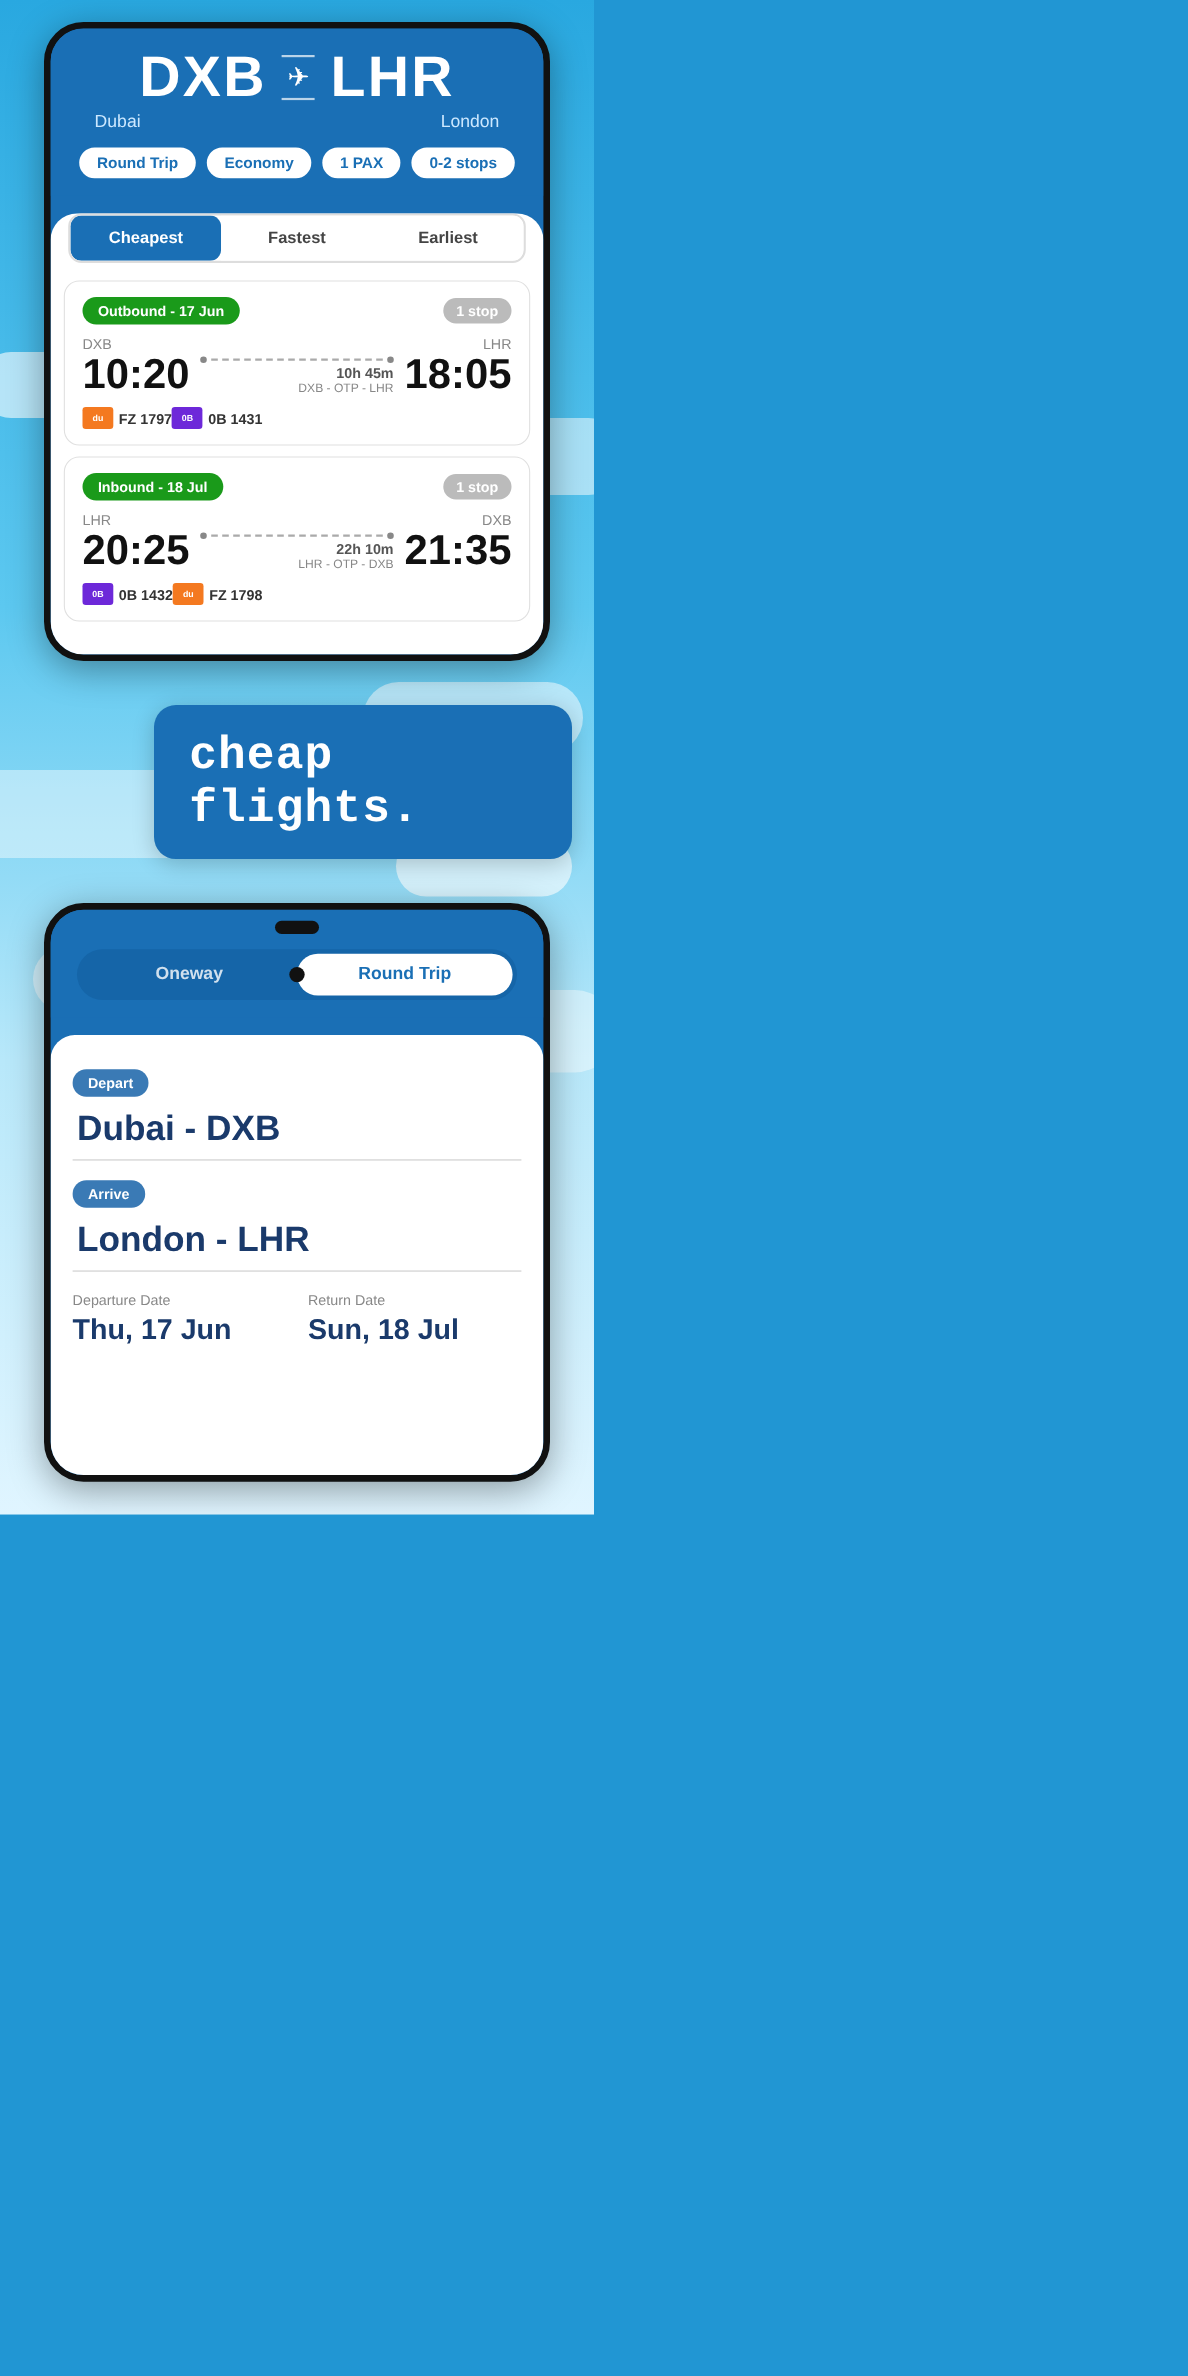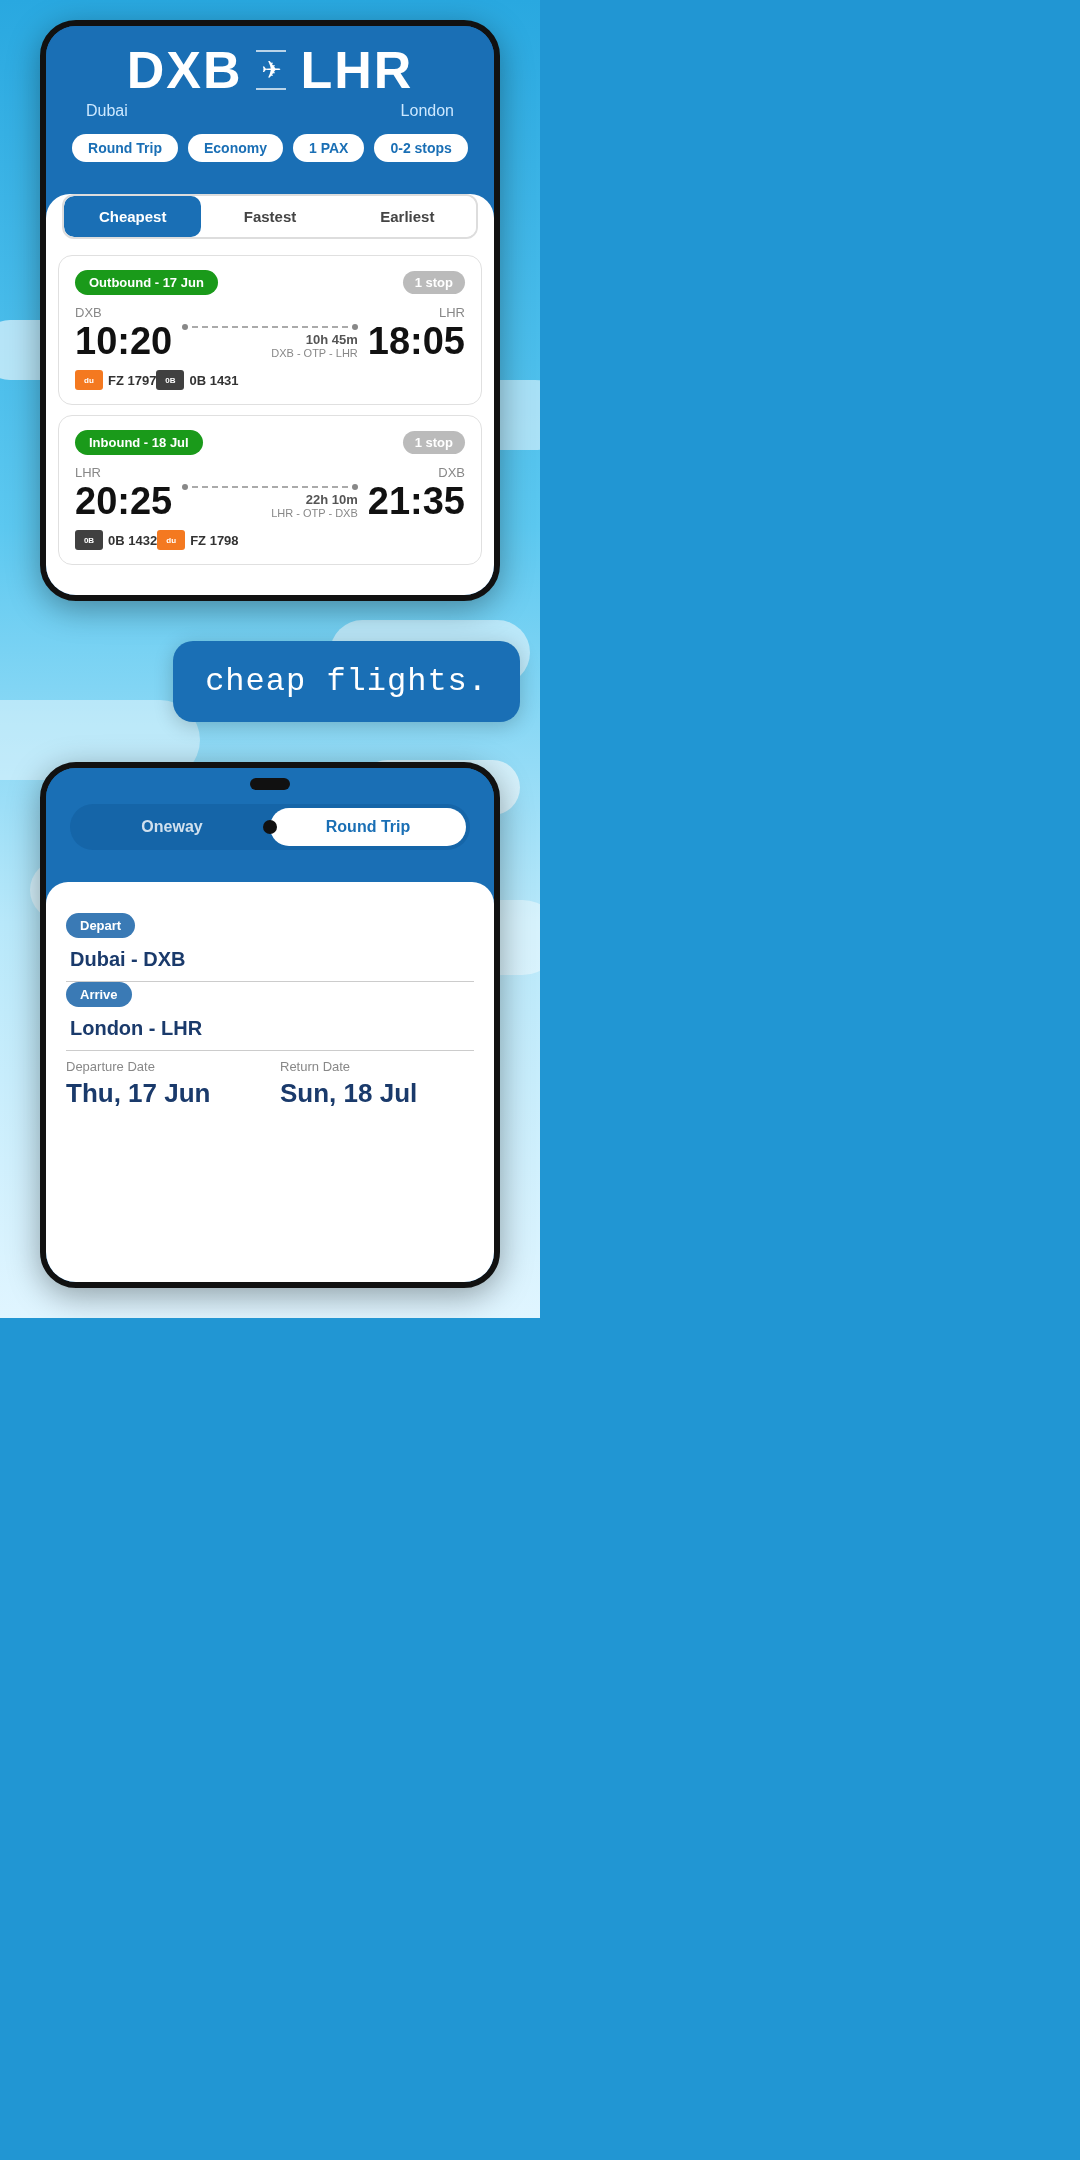--- a/index.html
+++ b/index.html
@@ -261,21 +261,21 @@
       border-radius: 3px;
       display: flex;
       align-items: center;
       justify-content: center;
       font-size: 8px;
       font-weight: 900;
       color: #fff;
     }
 
     .logo-orange { background: #f47920; }
-    .logo-blue { background: #404040; }
+    .logo-blue { background: #6d28d9; }
 
     .price-partial {
       text-align: center;
       color: #1a6fb5;
       font-size: 22px;
       font-weight: 900;
       margin-top: 10px;
       padding-bottom: 4px;
       opacity: 0.5;
     }
@@ -292,22 +292,22 @@
     .promo-bubble {
       background: #1a6fb5;
       border-radius: 20px;
       padding: 22px 32px;
       max-width: 380px;
       box-shadow: 0 4px 20px rgba(0,0,0,0.2);
     }
 
     .promo-text {
       color: #fff;
-      font-size: 32px;
-      font-weight: 400;
+      font-size: 42px;
+      font-weight: 700;
       letter-spacing: 1px;
       font-family: 'Courier New', monospace;
     }
 
     
     .phone2 {
       width: 460px;
       background: #1a6fb5;
       border-radius: 36px;
       border: 6px solid #111;
@@ -392,25 +392,26 @@
       color: #fff;
       font-size: 13px;
       font-weight: 700;
       padding: 5px 14px;
       border-radius: 20px;
       display: inline-block;
       margin-bottom: 10px;
     }
 
     .field-value-dark {
-      font-size: 20px;
+      font-size: 32px;
       font-weight: 900;
       color: #1a3a6b;
       padding: 0 4px 10px;
       border-bottom: 1.5px solid #ccc;
+      margin-bottom: 18px;
     }
 
     .date-row {
       display: flex;
       gap: 20px;
       margin-top: 8px;
     }
 
     .date-col {
       flex: 1;

